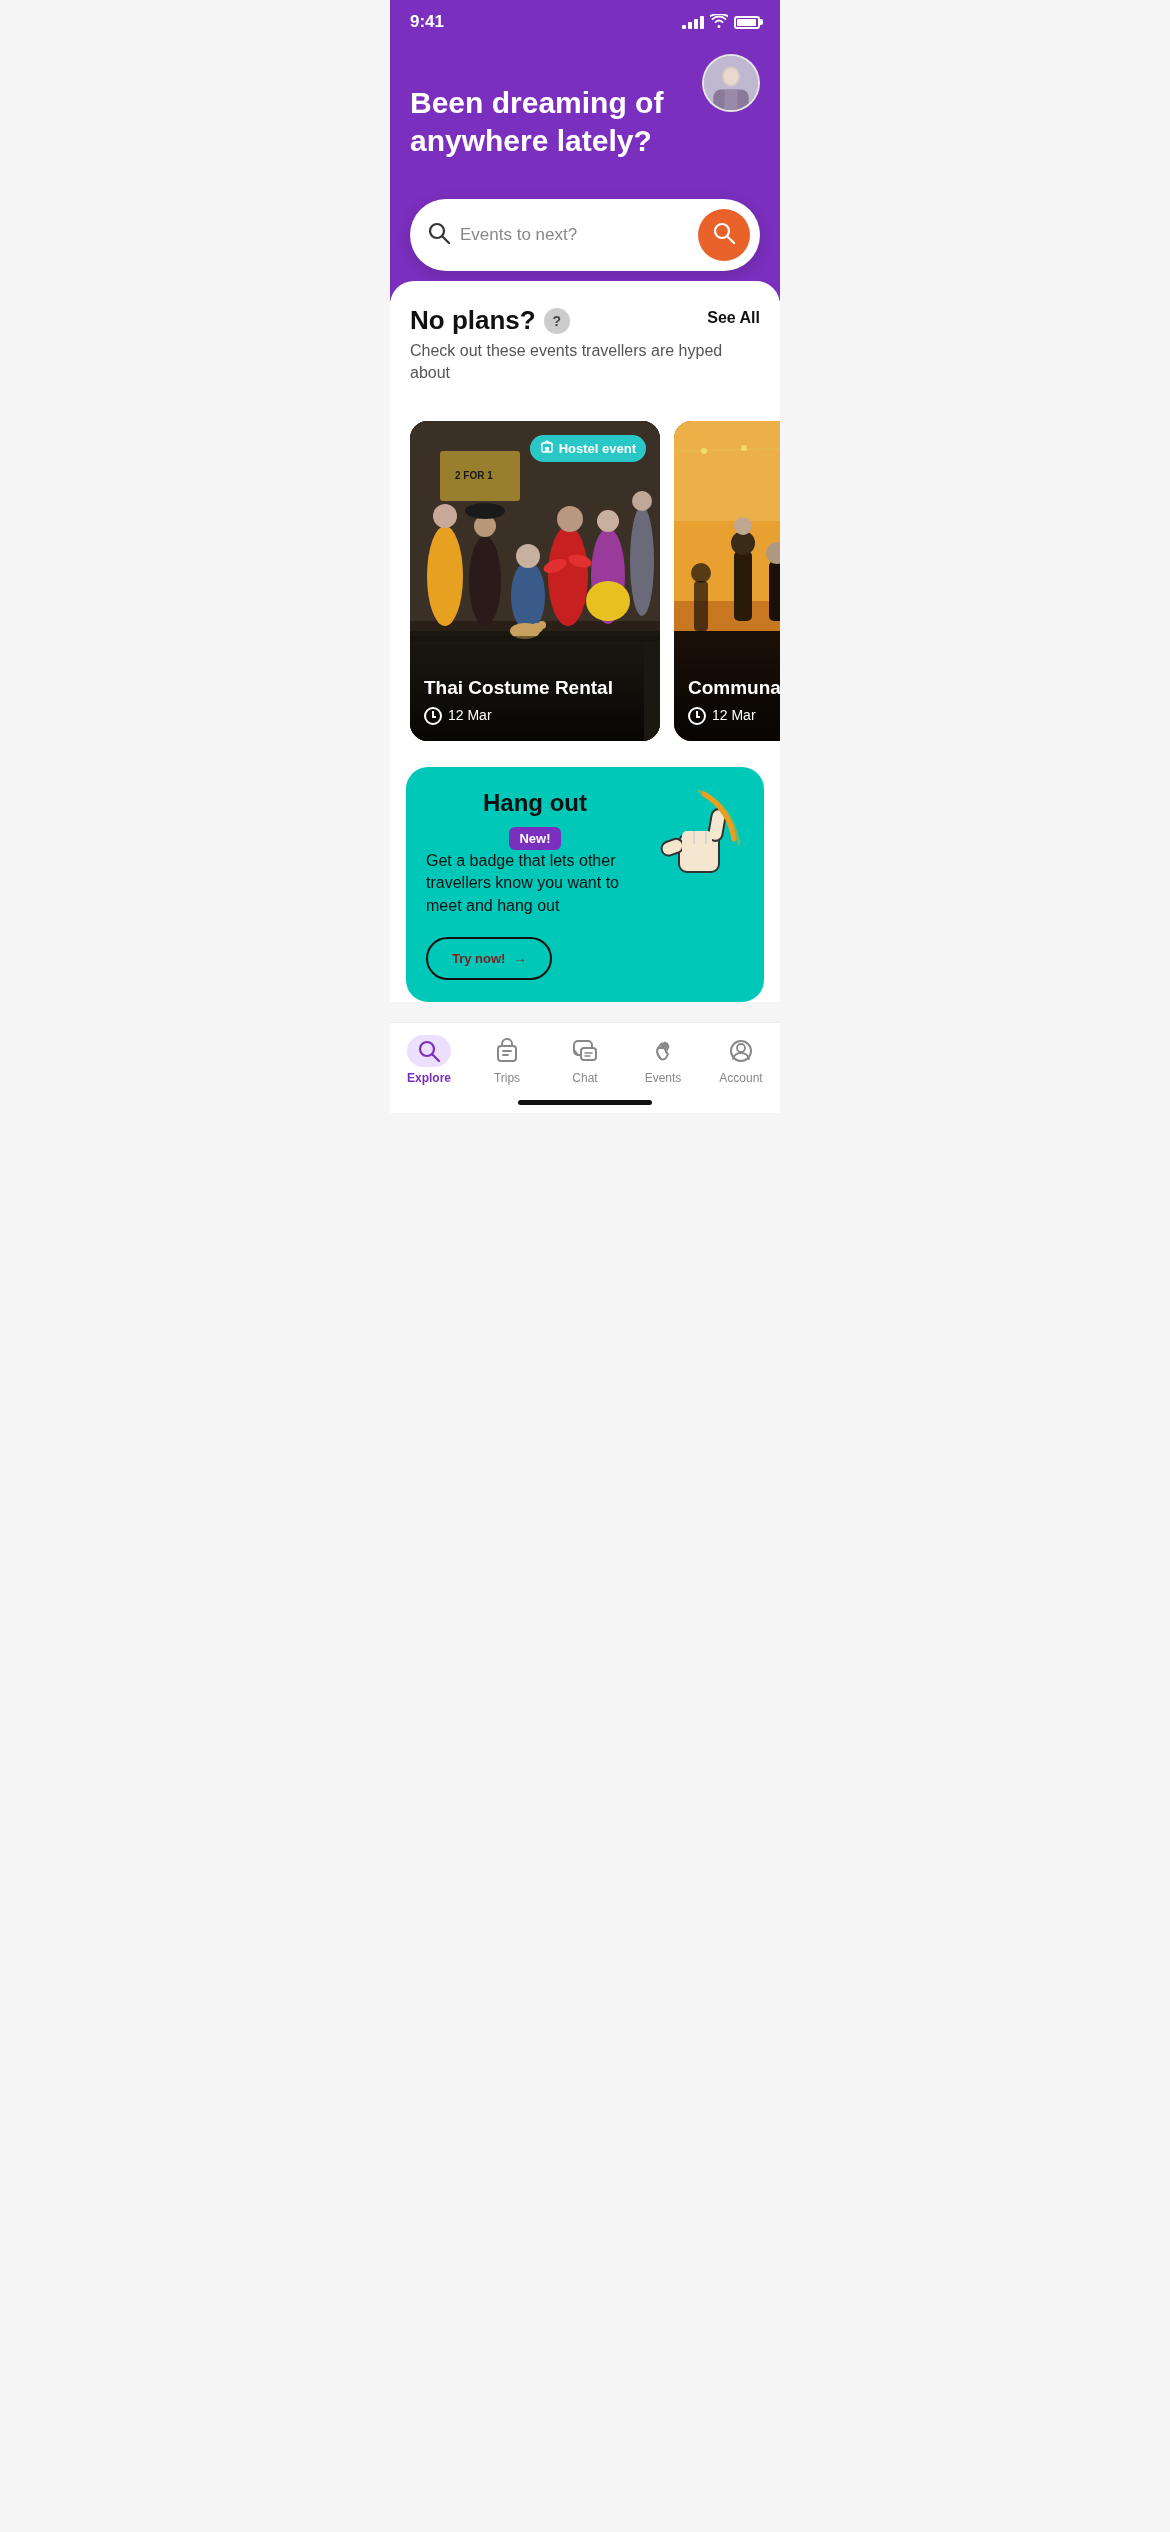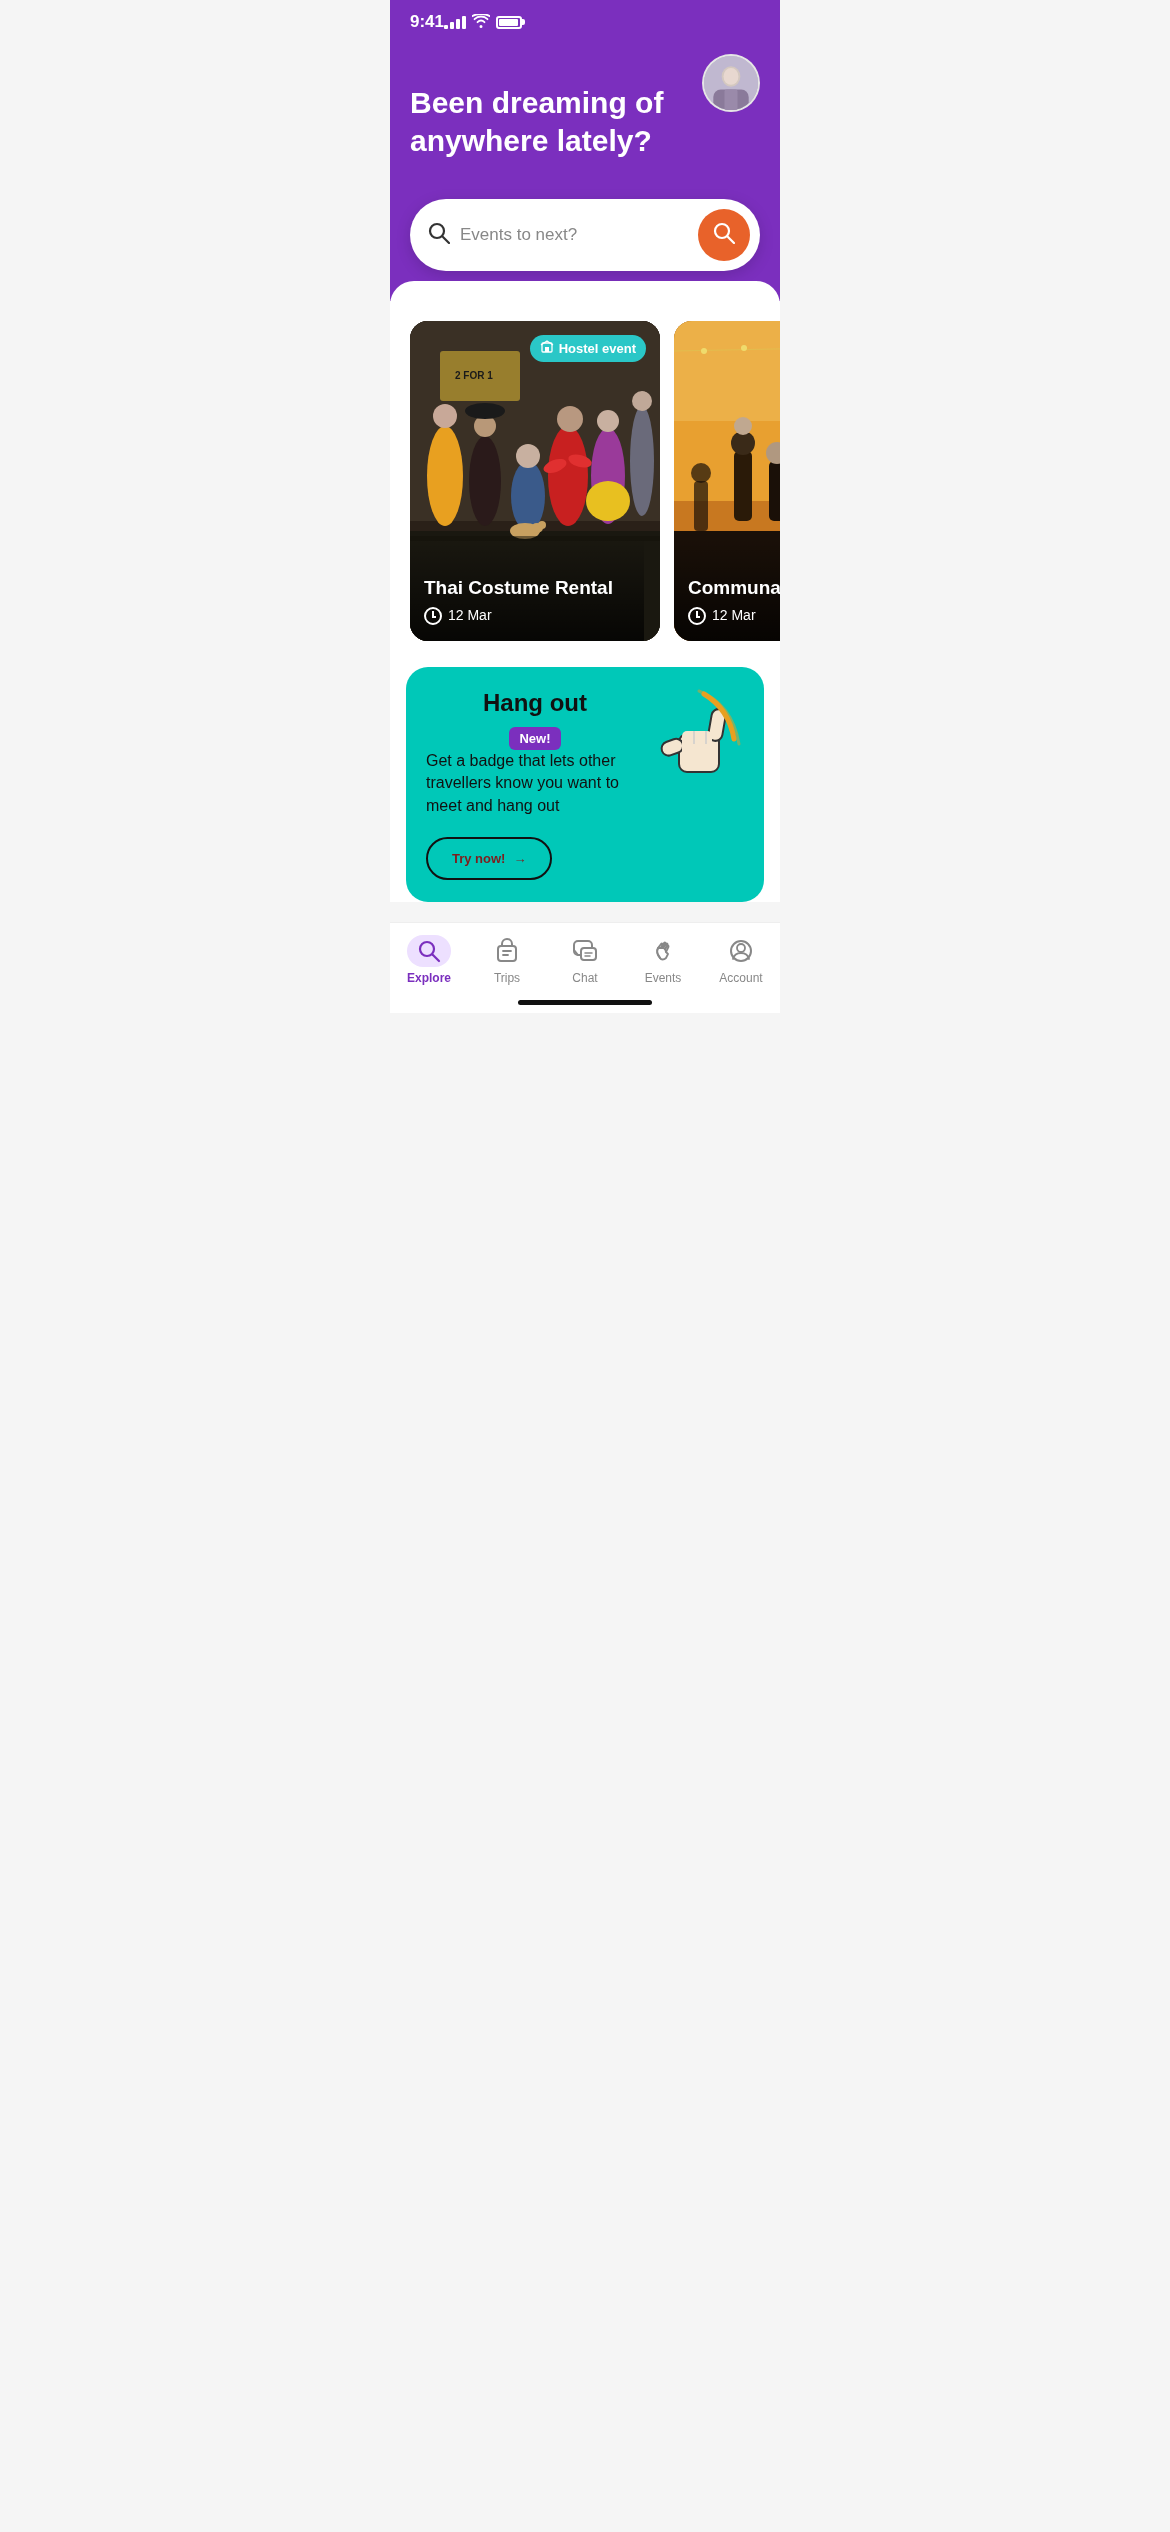--- a/index.html
+++ b/index.html
@@ -9,21 +9,21 @@
       background: #f5f5f5;
       width: 390px;
       margin: 0 auto;
       overflow-x: hidden;
     }
 
     
     .status-bar {
       background: #7B2FBE;
       display: flex;
-      justify-content: flex-start;
+      justify-content: space-between;
       align-items: center;
       padding: 12px 20px 6px;
       color: white;
     }
     .status-time {
       font-size: 17px;
       font-weight: 600;
     }
     .status-icons {
       display: flex;
@@ -481,20 +481,30 @@
           <circle cx="9" cy="9" r="7" stroke="white" stroke-width="2.2"></circle>
           <line x1="14.5" y1="14.5" x2="21" y2="21" stroke="white" stroke-width="2.2" stroke-linecap="round"></line>
         </svg>
       </span>
     </div>
   </div>
 </div>
 
 <div class="main-content">
 
+  <div class="no-plans-section">
+    <div class="no-plans-header">
+      <div class="no-plans-title-row">
+        <span class="no-plans-title">No plans?</span>
+        <div class="question-mark-badge">?</div>
+      </div>
+      <a class="see-all-btn">See All</a>
+    </div>
+    <p class="no-plans-subtitle">Check out these events travellers are hyped about</p>
+  </div>
 
   <div class="events-row">
 
     <div class="event-card">
       <div class="card-img-1">
         
         <svg width="250" height="320" viewBox="0 0 250 320" xmlns="http://www.w3.org/2000/svg">
 
           <rect width="250" height="320" fill="#2a2018"></rect>
           <rect x="0" y="0" width="250" height="200" fill="#3a3025"></rect>

